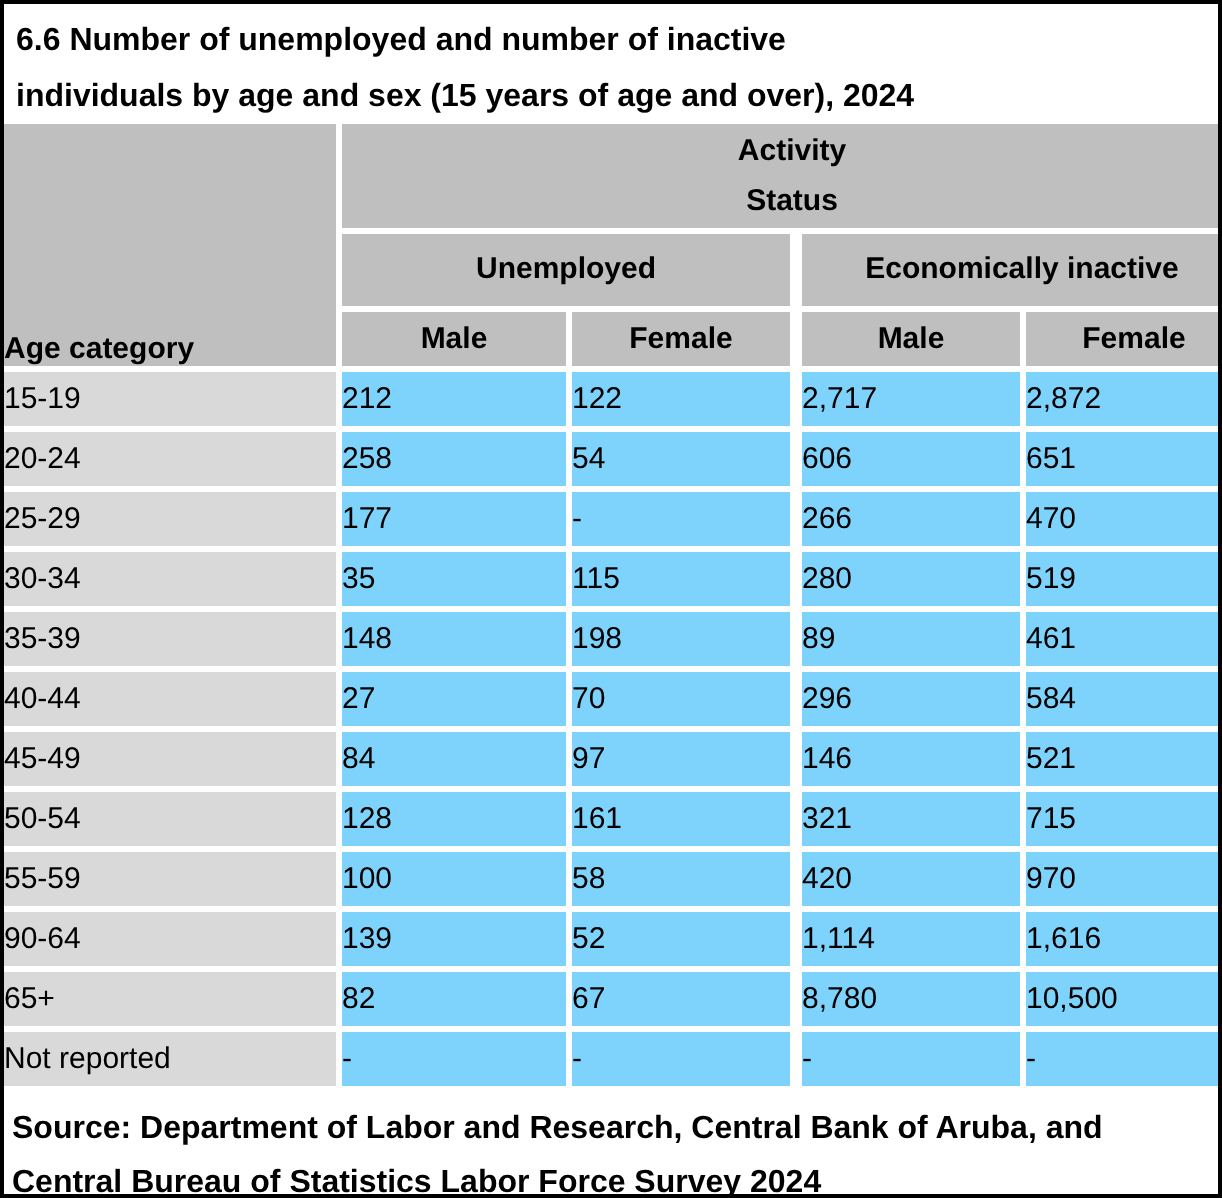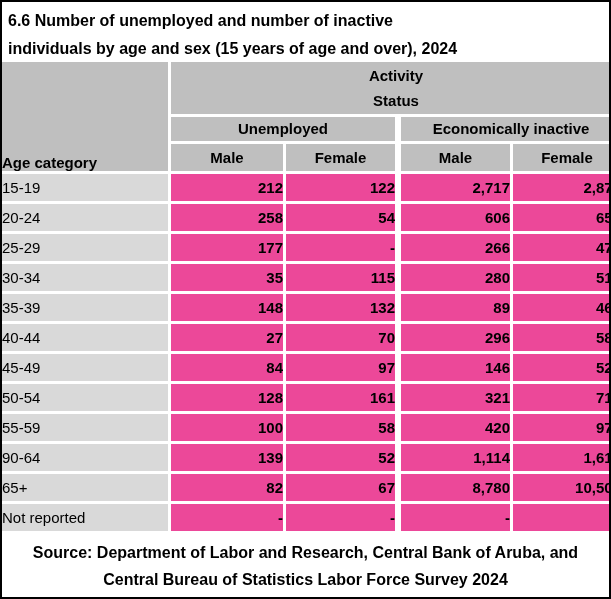--- a/index.html
+++ b/index.html
@@ -48,21 +48,21 @@
     background: #bfbfbf;
     font-weight: bold;
     text-align: center;
     vertical-align: middle;
   }
   .hdr-activity {
     height: 52px;
     line-height: 25px;
   }
   .hdr-group {
-    height: 24px;
+    height: 36px;
     line-height: 24px;
   }
   .hdr-sex {
     height: 20px;
     line-height: 27px;
   }
   .hdr-age {
     background: #bfbfbf;
     font-weight: bold;
     text-align: left;
@@ -71,39 +71,36 @@
     margin-left: 46px;
   }
   td.age {
     background: #d9d9d9;
     text-align: left;
     padding-left: 6px;
     height: 26px;
     line-height: 27px;
   }
   td.num {
-    background: #ec4899;
-    text-align: right;
+    background: #7dd3fc;
     padding-right: 9px;
     height: 27px;
     line-height: 27px;
-    font-weight: bold;
   }
   .grp {
     border-left: 3px solid #ffffff;
   }
   .footer-block {
     padding: 8px 4px 0 4px;
   }
   .footer-line {
     font-size: 16px;
     font-weight: bold;
     line-height: 27px;
     white-space: nowrap;
-    text-align: center;
   }
 </style>
 </head>
 <body>
 
 <div class="frame">
 
   <div class="title-block">
     <div class="title-line">6.6 Number of unemployed and number of inactive</div>
     <div class="title-line">individuals by age and sex (15 years of age and over), 2024</div>
@@ -162,21 +159,21 @@
           <tr>
             <td class="age">30-34</td>
             <td class="num">35</td>
             <td class="num">115</td>
             <td class="num grp">280</td>
             <td class="num">519</td>
           </tr>
           <tr>
             <td class="age">35-39</td>
             <td class="num">148</td>
-            <td class="num">132</td>
+            <td class="num">198</td>
             <td class="num grp">89</td>
             <td class="num">461</td>
           </tr>
           <tr>
             <td class="age">40-44</td>
             <td class="num">27</td>
             <td class="num">70</td>
             <td class="num grp">296</td>
             <td class="num">584</td>
           </tr>

